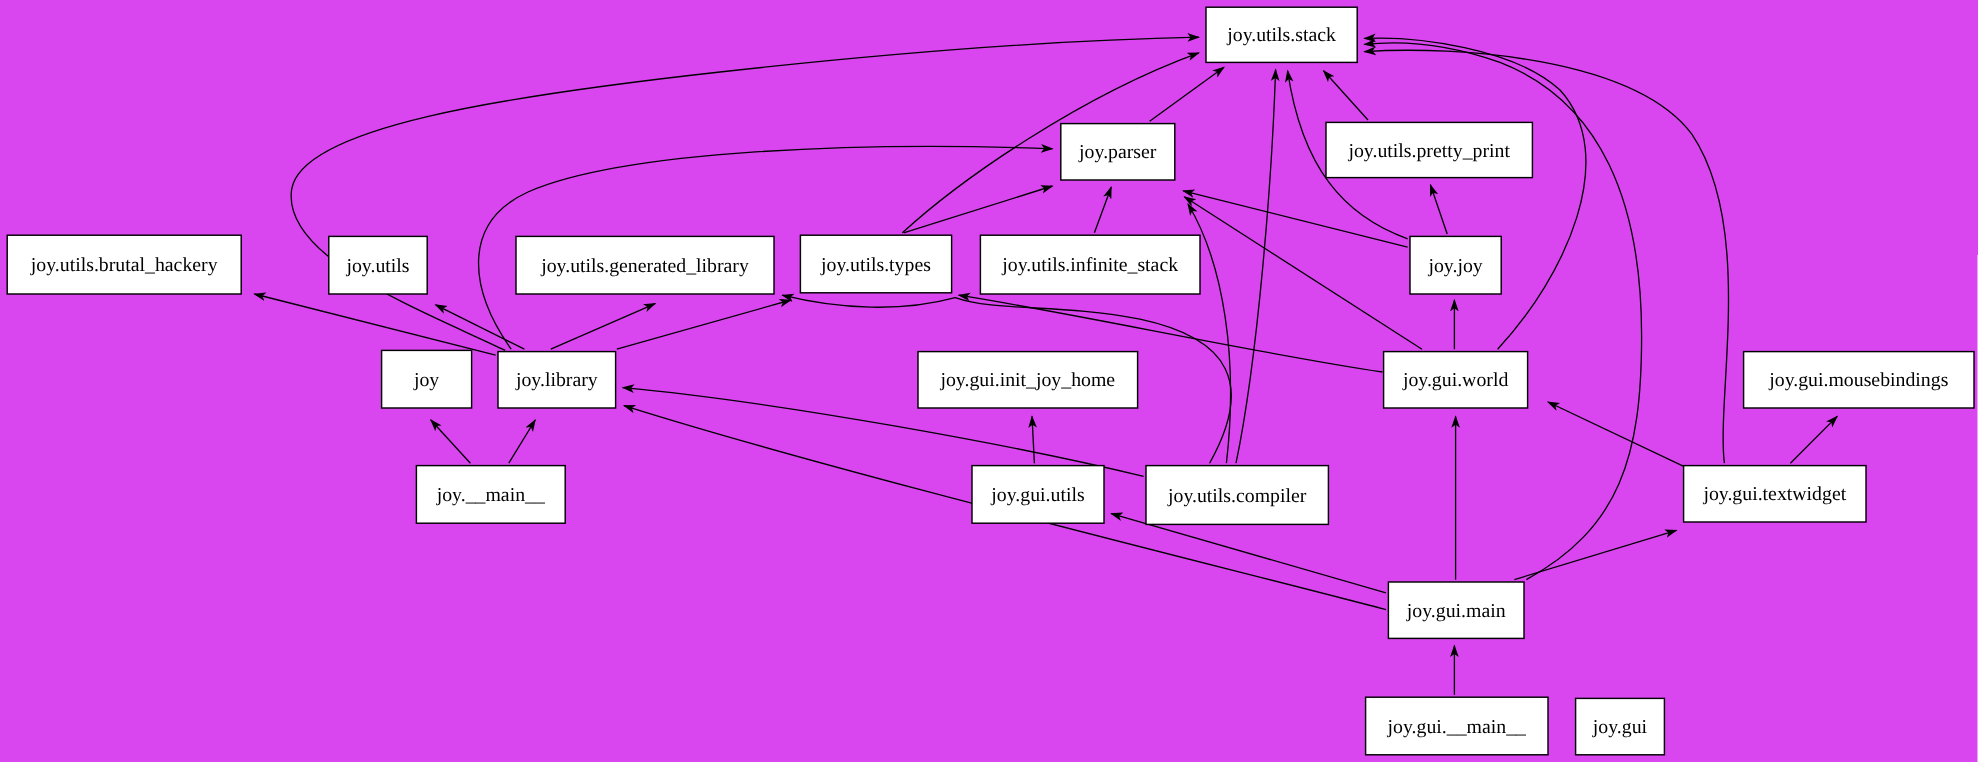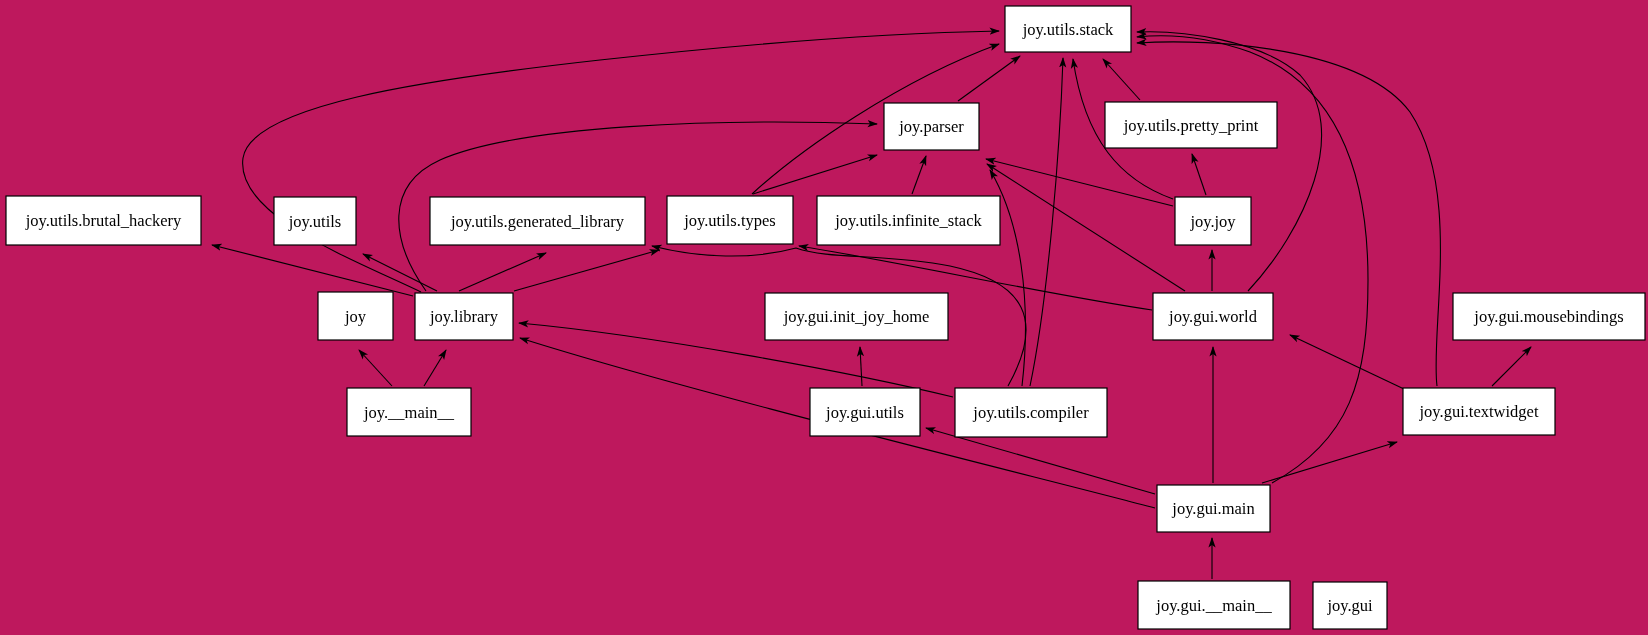--- a/index.html
+++ b/index.html
@@ -4,21 +4,21 @@
 <style>
   html, body {
     margin: 0;
     padding: 0;
     background: #ffffff;
   }
   #canvas-wrap {
     position: relative;
     width: 1648px;
     height: 635px;
-    background: #be185d;
+    background: #d946ef;
     overflow: hidden;
   }
   svg text {
     font-family: "Liberation Serif", "DejaVu Serif", serif;
     font-size: 16.5px;
     fill: #000000;
   }
   svg .node-box {
     fill: #ffffff;
     stroke: #000000;

